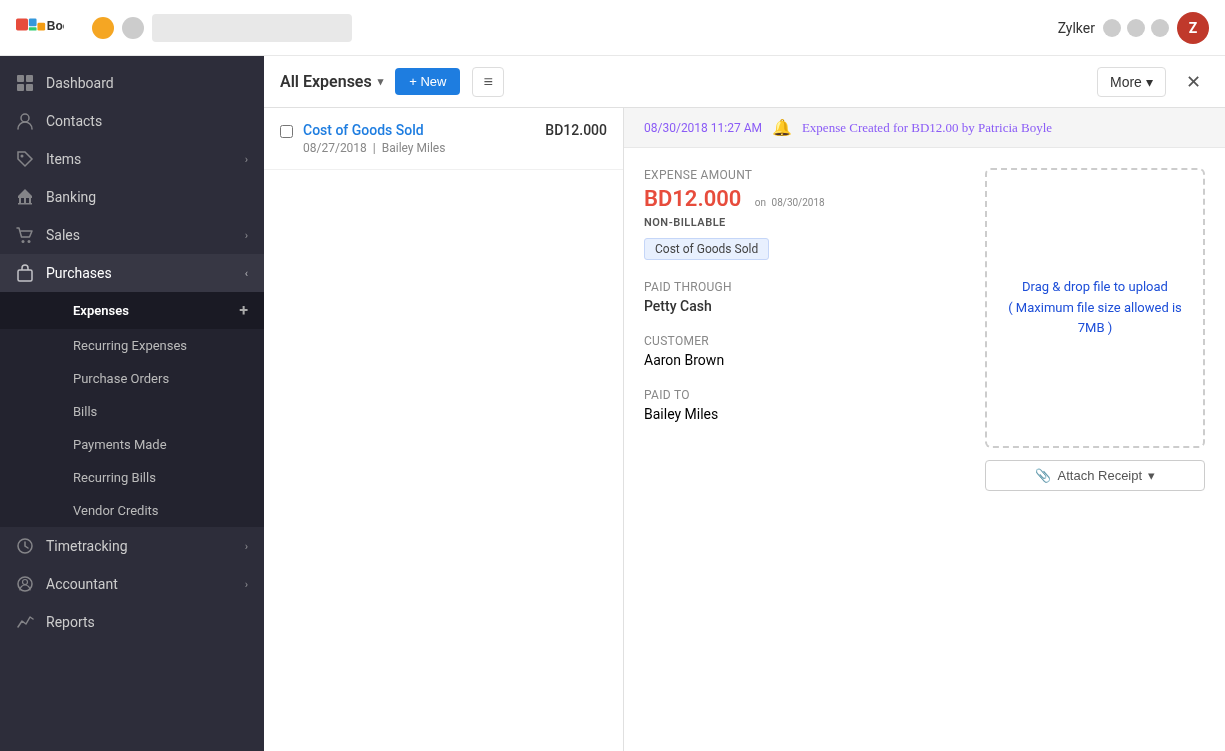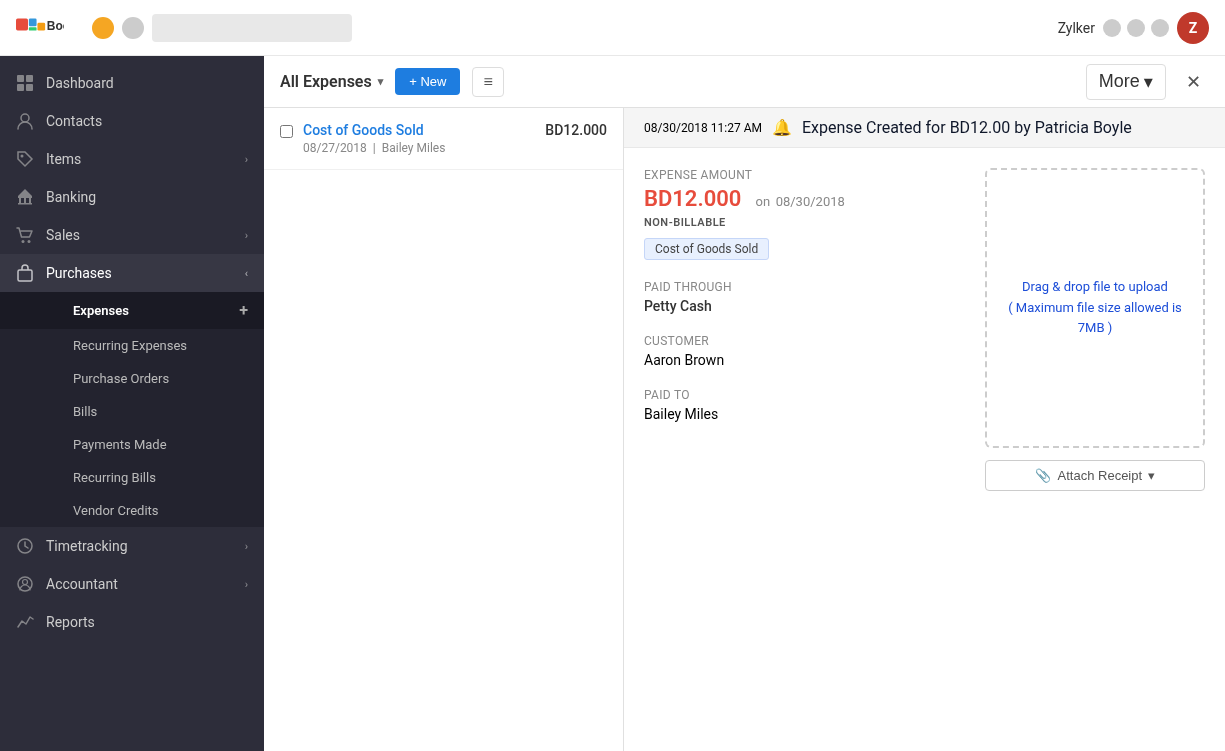--- a/index.html
+++ b/index.html
@@ -204,21 +204,21 @@
       font-size: 16px;
       color: #555;
     }
     .toolbar-spacer { flex: 1; }
     .more-btn {
       background: white;
       border: 1px solid #ddd;
       padding: 6px 12px;
       border-radius: 4px;
       cursor: pointer;
-      font-size: 18px;
+      font-size: 14px;
       color: #333;
       display: flex;
       align-items: center;
       gap: 4px;
     }
     .close-btn {
       background: none;
       border: none;
       font-size: 18px;
       cursor: pointer;
@@ -281,28 +281,29 @@
     .detail-header {
       background: #f5f5f5;
       border-bottom: 1px solid #e8e8e8;
       padding: 10px 20px;
       display: flex;
       align-items: center;
       gap: 10px;
     }
     .detail-header-time {
       font-size: 12px;
-      color: #000000;
+      color: #8b5cf6;
     }
     .detail-header-icon {
       font-size: 16px;
     }
     .detail-header-text {
-      font-size: 16px;
-      color: #0f172a;
+      font-size: 13px;
+      color: #8b5cf6;
+      font-family: Liberation Serif, serif;
     }
     .detail-body {
       padding: 20px;
       display: flex;
       gap: 20px;
     }
     .detail-left { flex: 1; }
     .detail-right {
       width: 220px;
       flex-shrink: 0;
@@ -314,21 +315,21 @@
       margin-bottom: 4px;
       text-transform: uppercase;
       letter-spacing: 0.3px;
     }
     .detail-amount-big {
       font-size: 22px;
       color: #e74c3c;
       font-weight: 600;
     }
     .detail-amount-big .on-date {
-      font-size: 13px;
+      font-size: 10px;
       color: #888;
       font-weight: 400;
     }
     .non-billable-badge {
       display: inline-block;
       font-size: 11px;
       color: #555;
       font-weight: 600;
       margin-top: 4px;
       letter-spacing: 0.5px;

